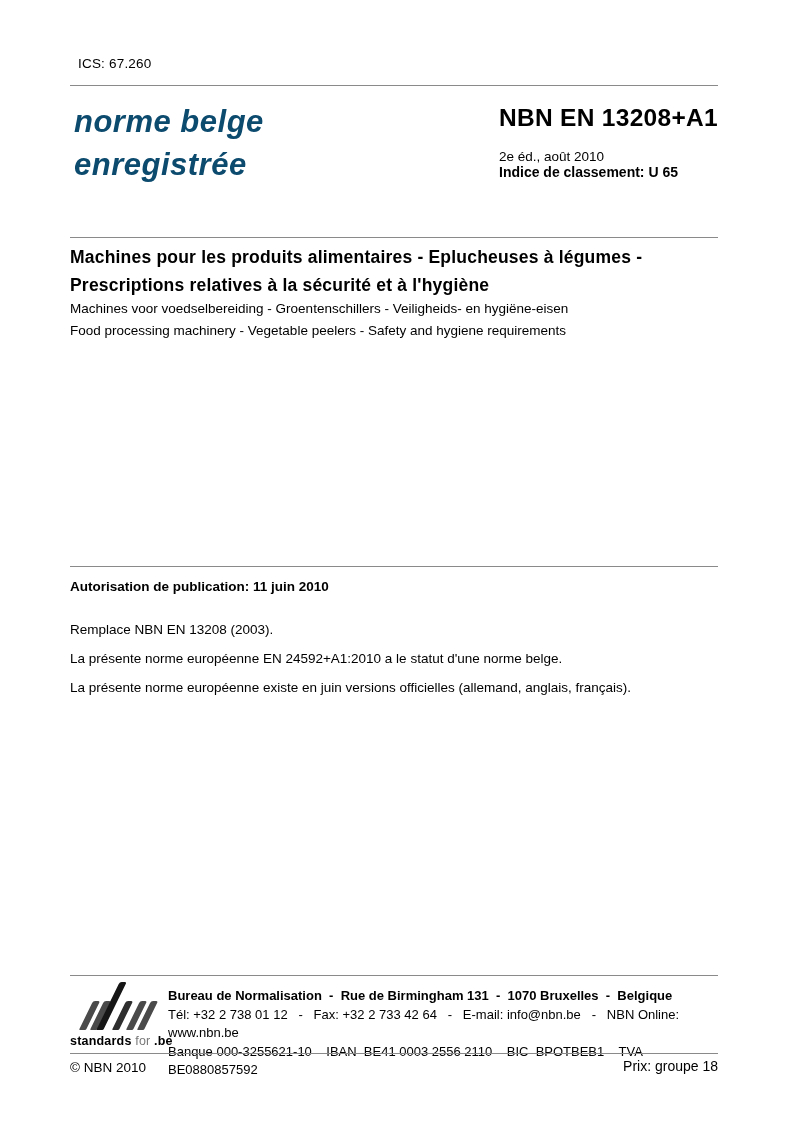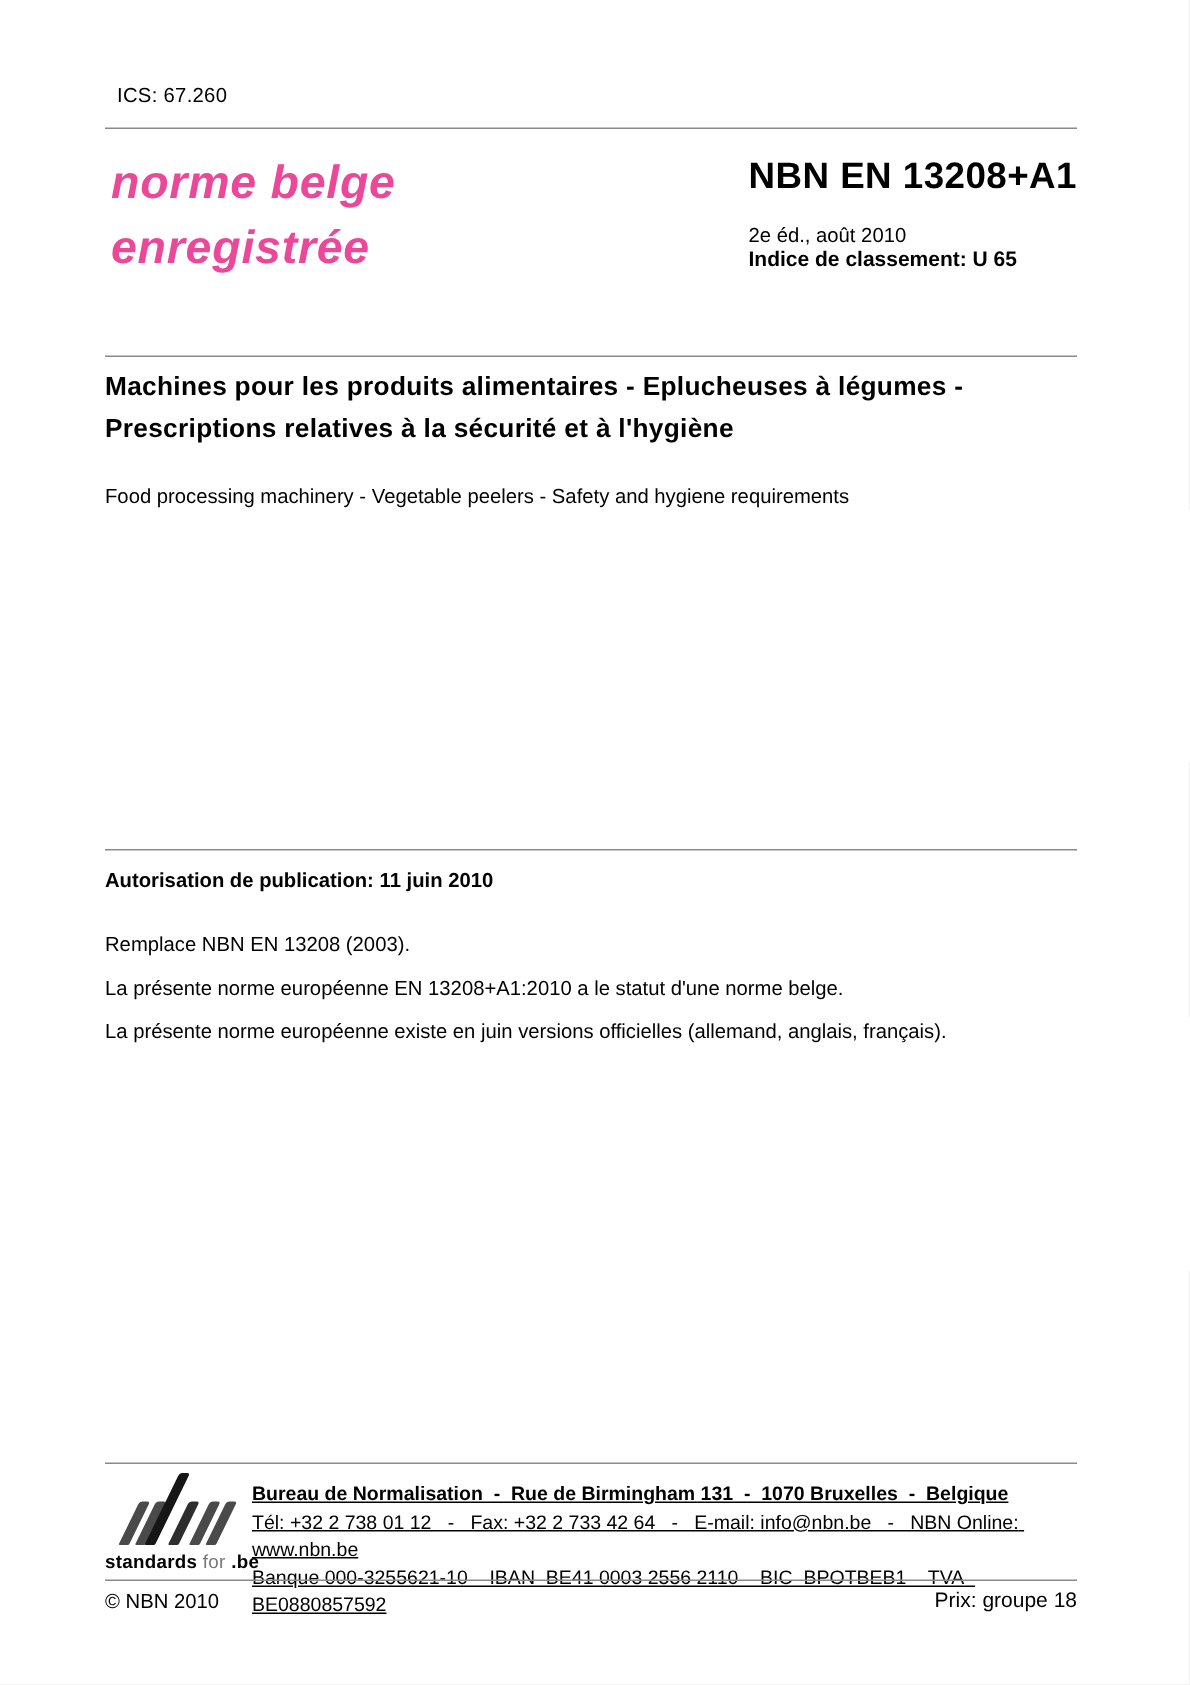--- a/index.html
+++ b/index.html
@@ -18,21 +18,21 @@
     left:70px; width:648px; height:0;
     border-top:1px solid #8a8a8a;
   }
   .ics {
     left:78px; top:56px;
     font-size:13.5px; letter-spacing:0.2px;
   }
   .masthead-kind {
     left:74px; top:100px;
     font-size:31px; font-weight:bold; font-style:italic;
-    color:#ec4899; line-height:43px; letter-spacing:0.5px;
+    color:#0c4a6e; line-height:43px; letter-spacing:0.5px;
   }
   .masthead-right {
     right:75px; top:103px;
     text-align:left;
   }
   .doc-number { font-size:24.5px; font-weight:bold; line-height:30px; letter-spacing:0.3px; }
   .edition { font-size:13.5px; margin-top:16px; }
   .classification { font-size:14px; font-weight:bold; }
   .title-fr {
     left:70px; top:244px; width:660px;
@@ -69,21 +69,20 @@
   .logo-tagline {
     margin-top:4px;
     font-size:12.5px; font-weight:bold;
     white-space:nowrap; letter-spacing:0.2px;
   }
   .logo-tagline .lite { font-weight:normal; color:#787878; }
   .footer-block { left:168px; top:987px; width:552px; }
   .footer-line {
     font-size:13px; line-height:18.5px;
     white-space:pre-wrap;
-    text-decoration:underline;
   }
   .footer-line.bold { font-weight:bold; }
   .copyright { left:70px; top:1060px; font-size:13.5px; }
   .price { right:75px; top:1058px; font-size:14px; }
 </style>
 </head>
 <body>
 
 <div class="page">
 
@@ -100,27 +99,28 @@
     <div class="edition">2e éd., août 2010</div>
     <div class="classification">Indice de classement: U 65</div>
   </div>
 
   <div class="rule" style="top:237px;"></div>
 
   <div class="abs title-fr">
     <span>Machines pour les produits alimentaires - Eplucheuses à légumes -</span>
     <span>Prescriptions relatives à la sécurité et à l'hygiène</span>
   </div>
+  <div class="abs subtitle nl">Machines voor voedselbereiding - Groentenschillers - Veiligheids- en hygiëne-eisen</div>
   <div class="abs subtitle en">Food processing machinery - Vegetable peelers - Safety and hygiene requirements</div>
 
   <div class="rule" style="top:566px;"></div>
 
   <div class="abs pub-auth">Autorisation de publication: 11 juin 2010</div>
   <div class="abs pub-p p1">Remplace NBN EN 13208 (2003).</div>
-  <div class="abs pub-p p2">La présente norme européenne EN 13208+A1:2010 a le statut d'une norme belge.</div>
+  <div class="abs pub-p p2">La présente norme européenne EN 24592+A1:2010 a le statut d'une norme belge.</div>
   <div class="abs pub-p p3">La présente norme européenne existe en juin versions officielles (allemand, anglais, français).</div>
 
   <div class="rule" style="top:975px;"></div>
 
   <div class="abs logo">
     <div class="logo-strokes">
       <i></i>
         <i></i>
         <i class="tall"></i>
         <i class="dark"></i>

